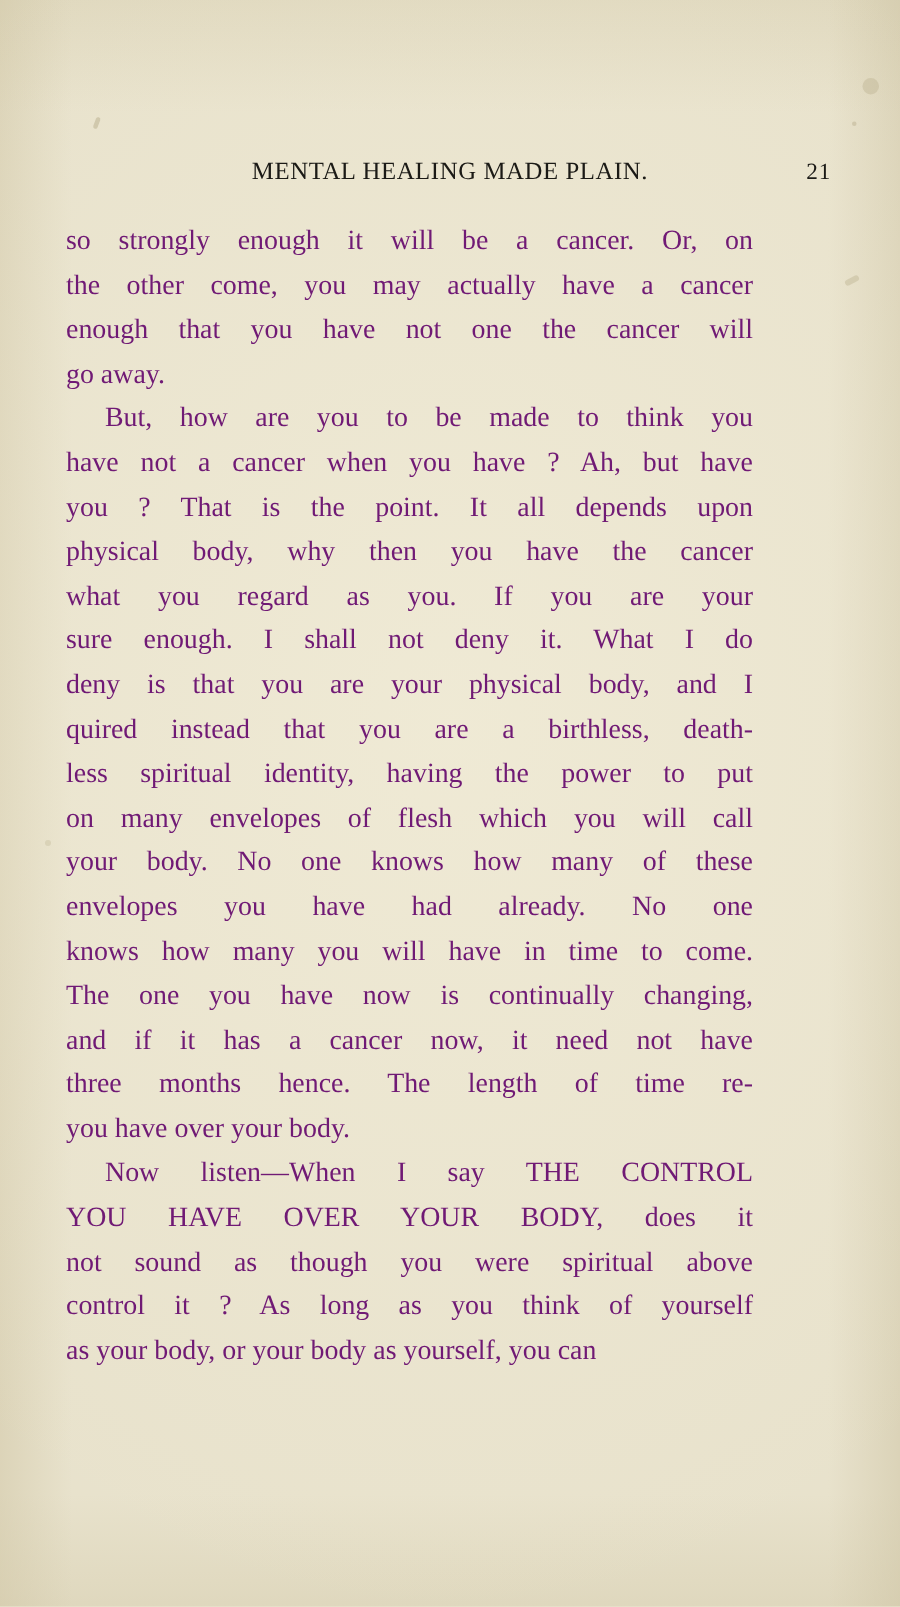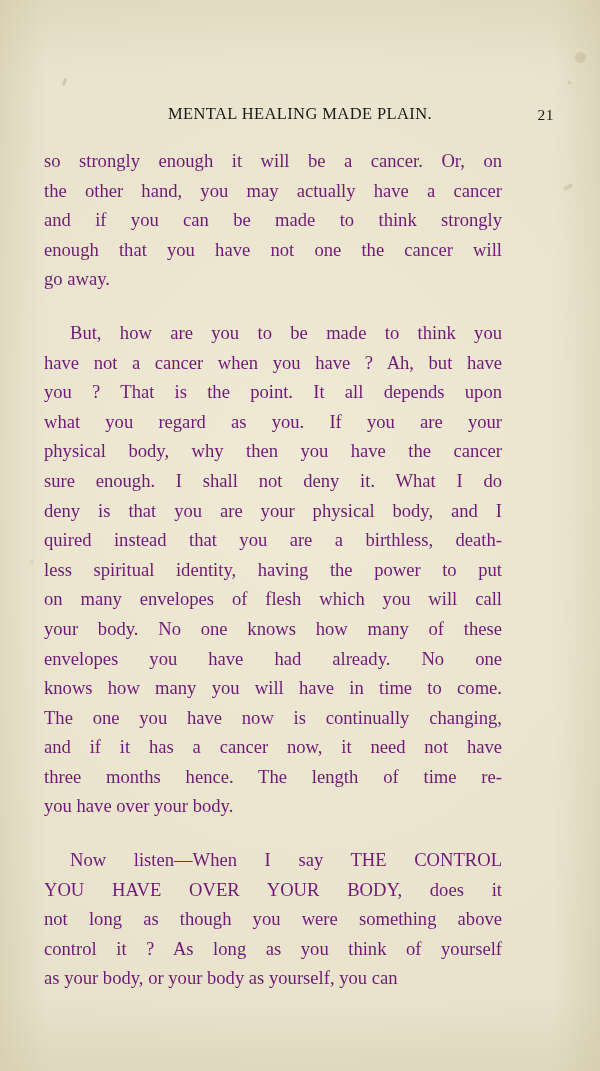--- a/index.html
+++ b/index.html
@@ -93,21 +93,20 @@
   .line.justified {
     text-align: justify;
     text-align-last: justify;
   }
   .line.last {
     text-align: center;
     text-align-last: left;
   }
   .line.indent-first {
     text-indent: 26px;
-    margin-top: 24px;
   }
 </style>
 </head>
 <body>
 
 <div class="page-surface"></div>
 <div class="speck s1"></div>
 <div class="speck s2"></div>
 <div class="speck s3"></div>
 <div class="speck s4"></div>
@@ -116,46 +115,45 @@
 <div class="page">
 
   <div class="header">
     <div class="running-head caps">MENTAL HEALING MADE PLAIN.</div>
   </div>
   <div class="folio">21</div>
 
   <div class="body-text" id="body-text">
       <p>
         <span class="line justified">so strongly enough it will be a cancer.   Or, on</span>
-        <span class="line justified">the other hand, you may actually have a cancer</span>
-        <span class="line justified">and if you can  be  made  to  think  strongly</span>
+        <span class="line justified">the other come, you may actually have a cancer</span>
         <span class="line justified">enough that you have not one the cancer will</span>
         <span class="line last">go away.</span>
       </p>
       <p>
         <span class="line justified indent-first">But, how are you to be made to think you</span>
         <span class="line justified">have not a cancer when you have ? Ah, but have</span>
         <span class="line justified">you ?   That is the point.   It all depends upon</span>
+        <span class="line justified">physical body, why then you have the cancer</span>
         <span class="line justified">what you regard as you.   If you are your</span>
-        <span class="line justified">physical body, why then you have the cancer</span>
         <span class="line justified">sure enough.   I shall not deny it.   What I do</span>
         <span class="line justified">deny is that you are your physical body, and I</span>
         <span class="line justified">quired instead that you are a birthless, death-</span>
         <span class="line justified">less spiritual identity, having the power to put</span>
         <span class="line justified">on many envelopes of flesh which you will call</span>
         <span class="line justified">your body.   No one knows how many of these</span>
         <span class="line justified">envelopes  you  have  had  already.   No one</span>
         <span class="line justified">knows how many you will have in time to come.</span>
         <span class="line justified">The one you have now is continually changing,</span>
         <span class="line justified">and if it has a cancer now, it need not have</span>
         <span class="line justified">three months hence.   The length of time re-</span>
         <span class="line last">you have over your body.</span>
       </p>
       <p>
         <span class="line justified indent-first">Now listen—When I say THE CONTROL</span>
         <span class="line justified">YOU HAVE OVER YOUR BODY,  does it</span>
-        <span class="line justified">not long as though you were something above</span>
+        <span class="line justified">not sound as though you were spiritual above</span>
         <span class="line justified">control it ?   As long as you think of yourself</span>
         <span class="line last">as your body, or your body as yourself, you can</span>
       </p>
     </div>
 
 </div>
 
 </body></html>

